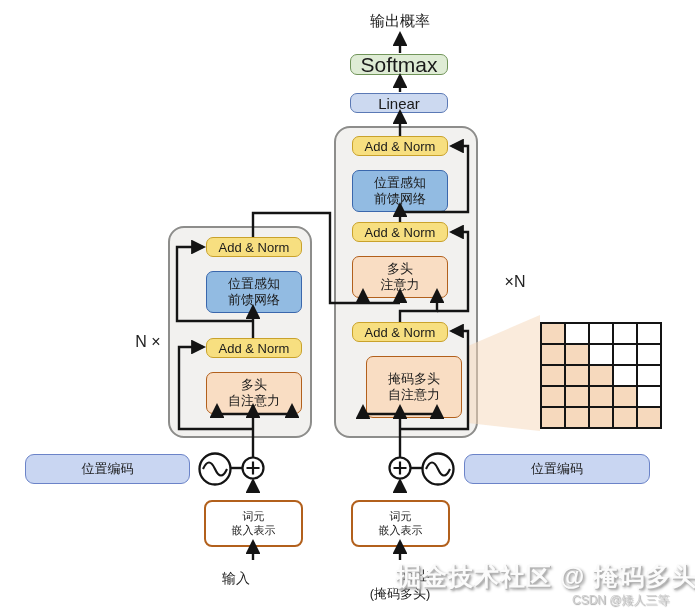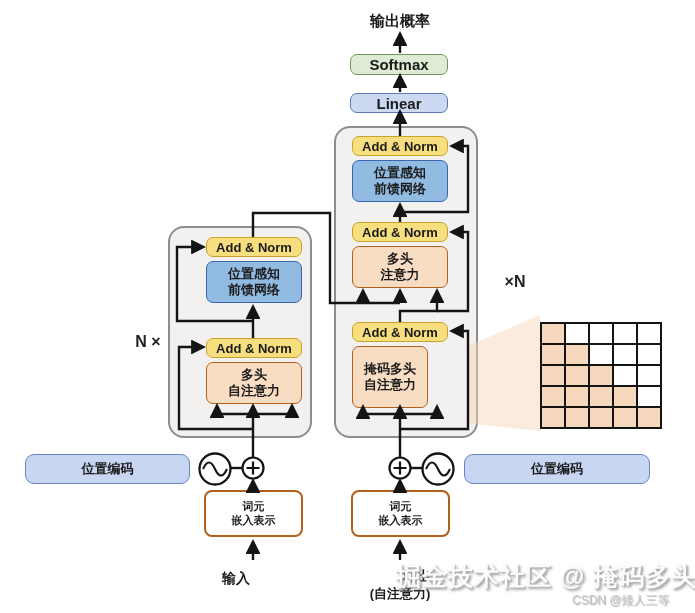--- a/index.html
+++ b/index.html
@@ -2,36 +2,36 @@
 <html style="--add-norm-fill: #f7df80; --add-norm-border: #c9a22b; --ffn-fill: #92bbe2; --ffn-border: #3a67ac; --attention-fill: #f9ddc3; --attention-border: #b2601c; --softmax-fill: #dfecd5; --softmax-border: #71955a; --linear-fill: #ccd9f0; --linear-border: #5b79b5; --pos-enc-fill: #c9d6f2; --pos-enc-border: #6b83c8; --embed-border: #b2601c; --container-fill: #f2f1ef; --container-border: #8d8d8b; --mask-fill: #f6d9bd; --line-color: #141414;"><head>
 <meta charset="utf-8">
 <style>
   html,body{margin:0;padding:0;}
   body{
     width:695px;height:613px;position:relative;background:#ffffff;
     font-family:"Liberation Sans","DejaVu Sans",sans-serif;
     color:#1a1a1a;overflow:hidden;
   }
   .abs{position:absolute;box-sizing:border-box;}
-  .center{display:flex;align-items:center;justify-content:center;text-align:center;font-weight:bold;}
-  .prewrap{white-space:pre-line;line-height:1.25;}
+  .center{display:flex;align-items:center;justify-content:center;text-align:center;}
+  .prewrap{white-space:pre-line;line-height:1.25;margin-top:10px;}
 
   
   .stack{
     background:var(--container-fill);
     border:2.5px solid var(--container-border);
     border-radius:16px;z-index:1;
   }
 
   
   .block{border-radius:7px;z-index:4;font-size:13px;}
   .addnorm{background:var(--add-norm-fill);border:1.6px solid var(--add-norm-border);}
   .ffn{background:var(--ffn-fill);border:1.6px solid var(--ffn-border);}
   .attn{background:var(--attention-fill);border:1.8px solid var(--attention-border);}
-  .softmax{background:var(--softmax-fill);border:1.8px solid var(--softmax-border);font-size:15px;}
+  .softmax{background:var(--softmax-fill);border:1.8px solid var(--softmax-border);font-size:21px;}
   .linear{background:var(--linear-fill);border:1.8px solid var(--linear-border);font-size:15px;}
   .posenc{background:var(--pos-enc-fill);border:1.8px solid var(--pos-enc-border);border-radius:9px;font-size:13px;z-index:4;}
   .embed{background:#ffffff;border:2px solid var(--embed-border);border-radius:8px;font-size:11px;z-index:4;}
 
   .plainlabel{font-size:14px;z-index:4;}
   .repeat{font-size:16px;z-index:4;color:#222;}
 
   
   #mask-grid{
     left:540px;top:322px;width:122px;height:107px;
@@ -98,42 +98,42 @@
 <div class="abs block softmax center" style="left:350px;top:54px;width:98px;height:21px;">Softmax</div>
 <div class="abs block linear center" style="left:350px;top:93px;width:98px;height:20px;">Linear</div>
 
 <div class="abs block addnorm center" style="left:352px;top:136px;width:96px;height:20px;">Add &amp; Norm</div>
 <div class="abs block ffn center prewrap" style="left:352px;top:160px;width:96px;height:42px;">位置感知
 前馈网络</div>
 <div class="abs block addnorm center" style="left:352px;top:222px;width:96px;height:20px;">Add &amp; Norm</div>
 <div class="abs block attn center prewrap" style="left:352px;top:246px;width:96px;height:42px;">多头
 注意力</div>
 <div class="abs block addnorm center" style="left:352px;top:322px;width:96px;height:20px;">Add &amp; Norm</div>
-<div class="abs block attn center prewrap" style="left:352px;top:346px;width:76px;height:62px;">掩码多头
+<div class="abs block attn center prewrap" style="left:366px;top:346px;width:96px;height:62px;">掩码多头
 自注意力</div>
 <div class="abs repeat center" style="left:493px;top:272px;width:44px;height:20px;">×N</div>
 
 <div class="abs block addnorm center" style="left:206px;top:237px;width:96px;height:20px;">Add &amp; Norm</div>
 <div class="abs block ffn center prewrap" style="left:206px;top:261px;width:96px;height:42px;">位置感知
 前馈网络</div>
 <div class="abs block addnorm center" style="left:206px;top:338px;width:96px;height:20px;">Add &amp; Norm</div>
 <div class="abs block attn center prewrap" style="left:206px;top:362px;width:96px;height:42px;">多头
 自注意力</div>
 <div class="abs repeat center" style="left:126px;top:332px;width:44px;height:20px;">N ×</div>
 
 <div class="abs posenc center" style="left:25px;top:454px;width:165px;height:30px;">位置编码</div>
 <div class="abs posenc center" style="left:464px;top:454px;width:186px;height:30px;">位置编码</div>
 <div class="abs embed center prewrap" style="left:204px;top:490px;width:99px;height:47px;">词元
 嵌入表示</div>
 <div class="abs embed center prewrap" style="left:351px;top:490px;width:99px;height:47px;">词元
 嵌入表示</div>
 
 <div class="abs plainlabel center" style="left:186px;top:570px;width:100px;height:18px;">输入</div>
 <div class="abs plainlabel center" style="left:357px;top:568px;width:120px;height:18px;">输出</div>
-<div class="abs plainlabel center" style="left:340px;top:586px;width:120px;height:16px;font-size:13px;">(自注意力)</div>
+<div class="abs plainlabel center" style="left:340px;top:586px;width:120px;height:16px;font-size:13px;">(掩码多头)</div>
 
 <div class="abs" id="watermark-main">掘金技术社区 @ 掩码多头</div>
 <div class="abs" id="watermark-sub">CSDN @矮人三等</div>
 
 <svg id="connector-layer" class="layer" width="695" height="613">
   <defs>
     <marker id="ah" viewBox="0 0 10 10" refX="8" refY="5" markerWidth="6.2" markerHeight="6.2" orient="auto-start-reverse">
       <path d="M0,0 L10,5 L0,10 z" fill="#141414"></path>
     </marker>
   </defs>

